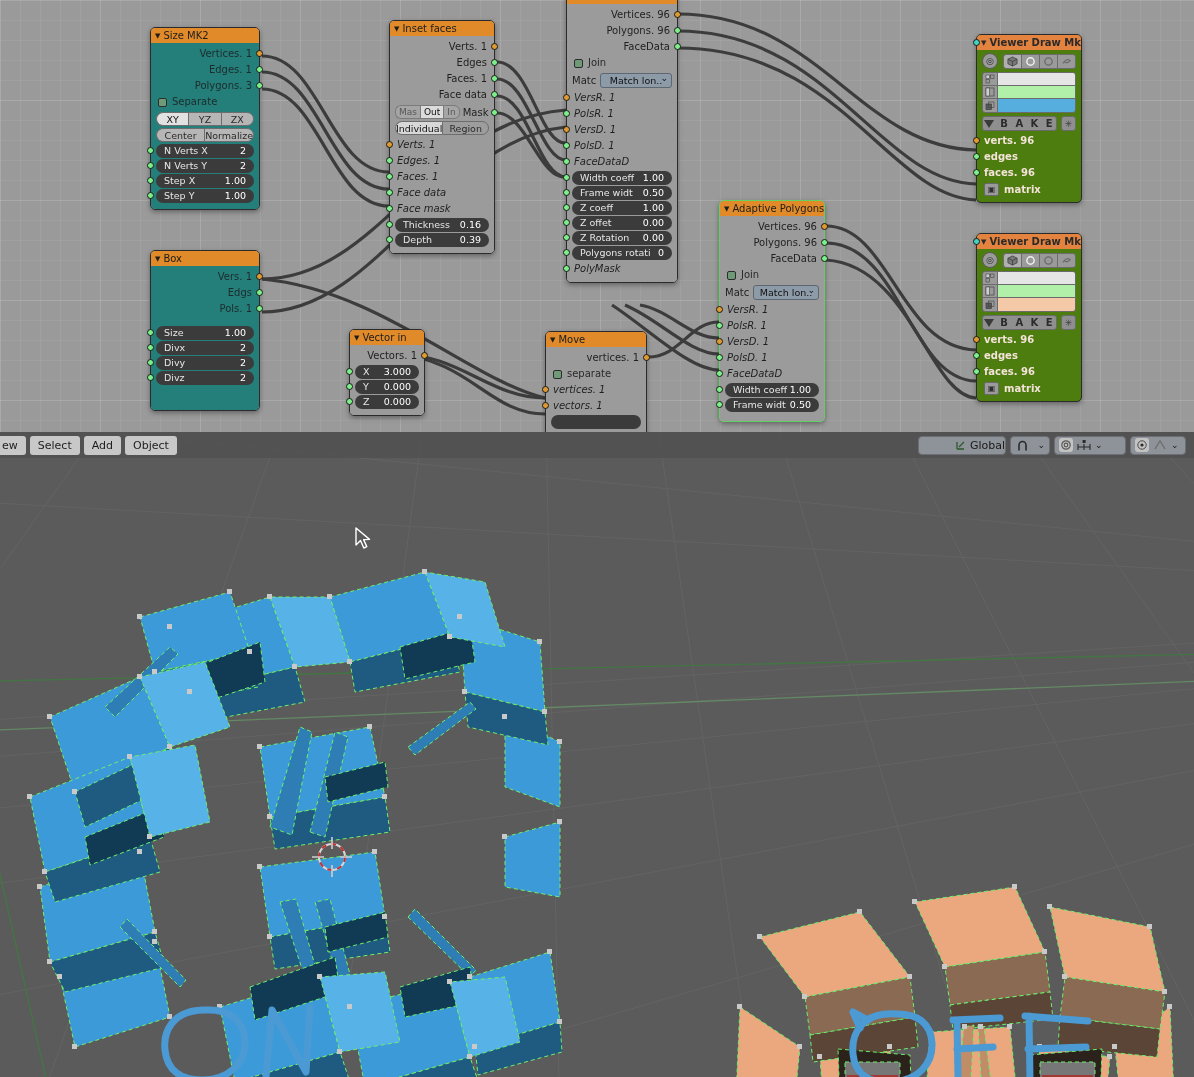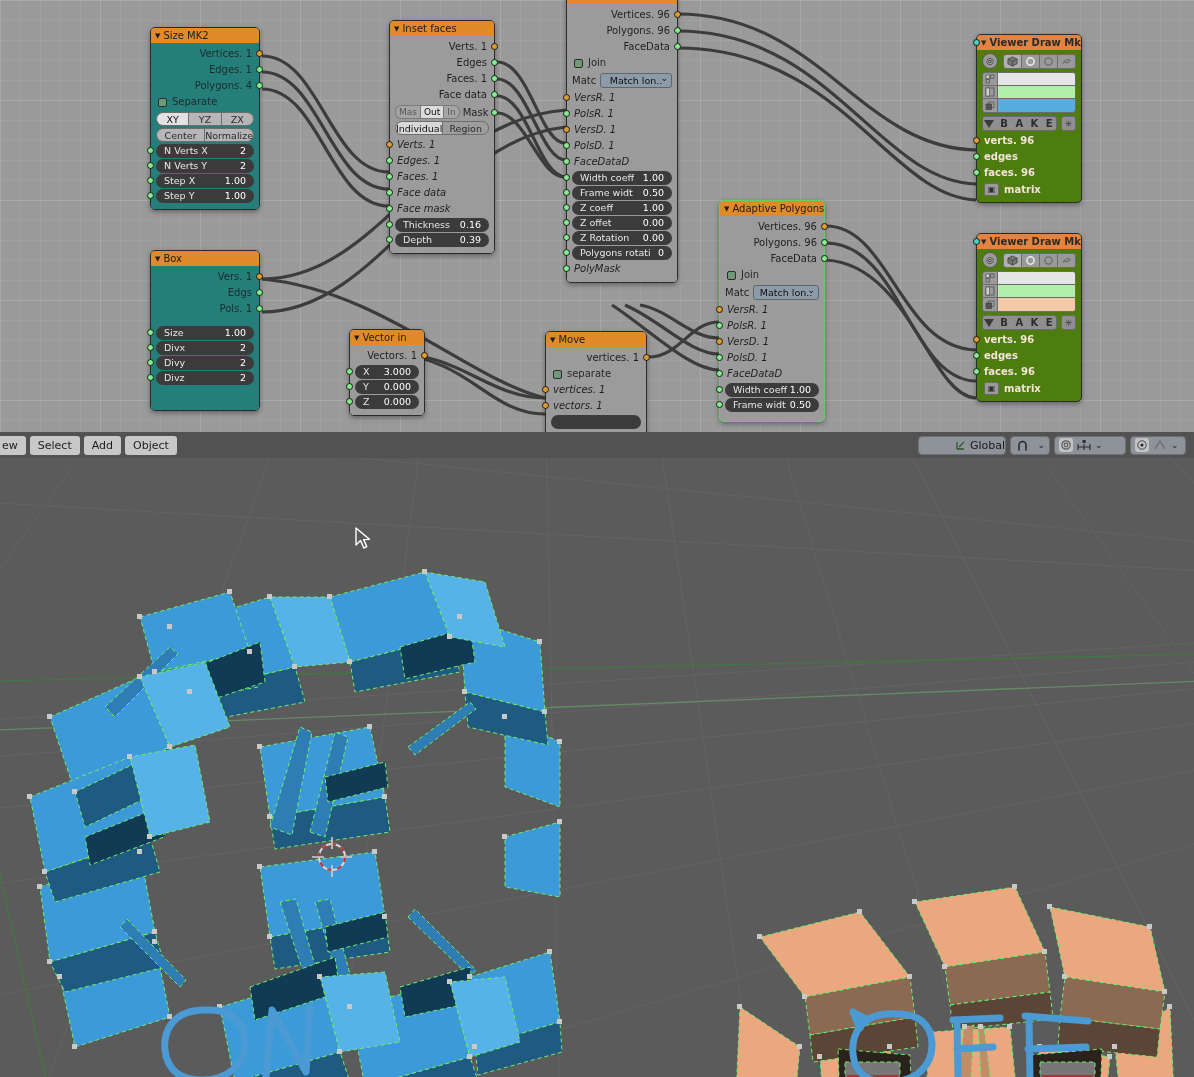--- a/index.html
+++ b/index.html
@@ -204,21 +204,21 @@
       <path d="M826,243 C900,243 910,380 976,381"></path>
       <path d="M826,260 C910,265 930,396 976,398"></path>
     </g>
   </svg>
 
   <div class="node gen" style="left:150px;top:27px;width:110px;">
     <div class="hdr"><span class="tri">▼</span><span>Size MK2</span></div>
     <div class="body">
       <div class="row out"><span>Vertices. 1</span><span class="sock r s-v"></span></div>
       <div class="row out"><span>Edges. 1</span><span class="sock r s-e"></span></div>
-      <div class="row out"><span>Polygons. 4</span><span class="sock r s-e"></span></div>
+      <div class="row out"><span>Polygons. 3</span><span class="sock r s-e"></span></div>
       <div class="chkrow">
           <span class="chk"></span>
           <span class="chklbl">Separate</span>
         </div>
       <div class="btnrow teal">
         <div class="b on">XY</div>
         <div class="b">YZ</div>
         <div class="b">ZX</div>
       </div>
       <div class="btnrow teal">

